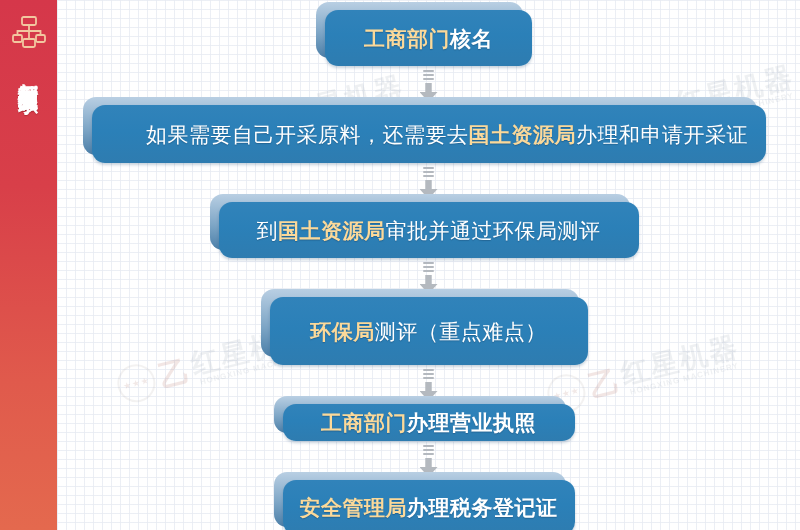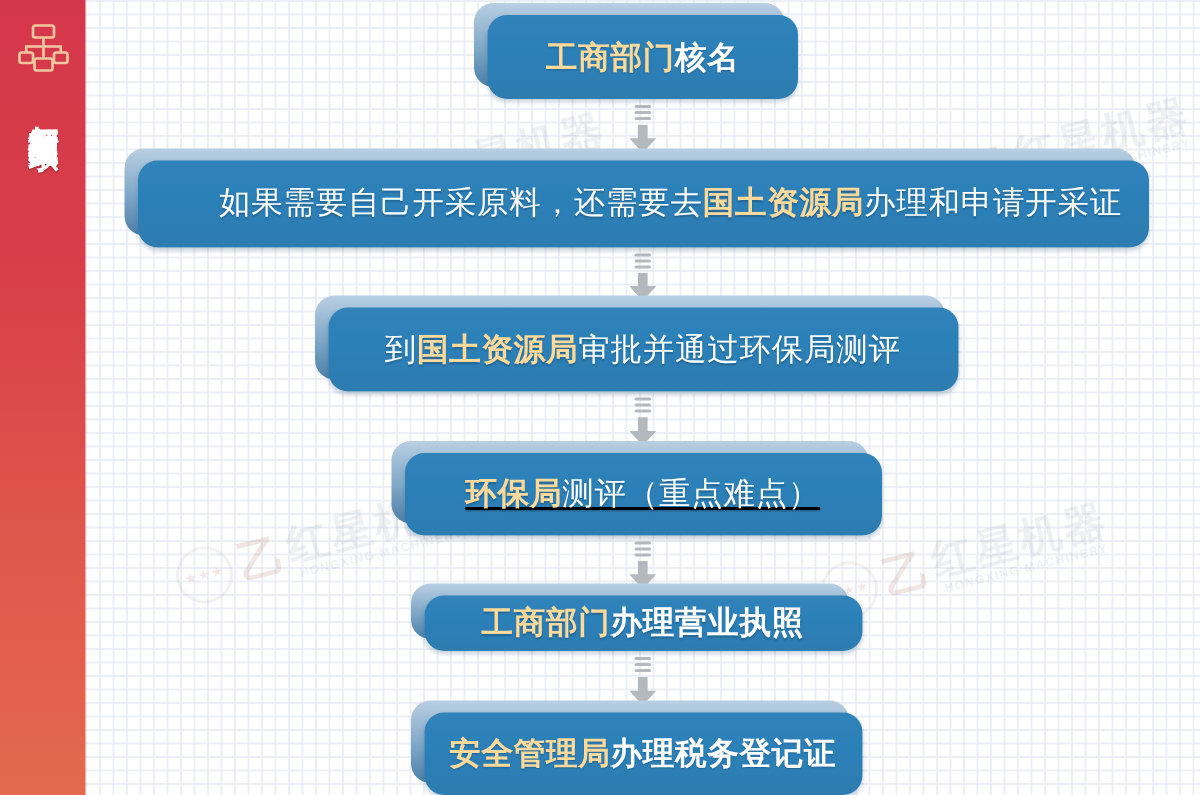--- a/index.html
+++ b/index.html
@@ -105,21 +105,21 @@
     letter-spacing:.5px;
     white-space:nowrap;
     text-shadow:0 1px 1px rgba(20,55,90,.35);
   }
   .node .label .hi { color:#fbd99a; }
 
   
   .n1 .face { width:207px; height:56px; }
   .n2 .face { width:674px; height:58px;padding-left:37px; }
   .n3 .face { width:420px; height:56px; }
-  .n4 .face { width:318px; height:55px;text-decoration:underline; }
+  .n4 .face { width:318px; height:68px; }
   .n5 .face { width:292px; height:37px; }
   .n6 .face { width:292px; height:55px; }
   .n2 .label { font-size:21px; font-weight:normal; }
   .n2 .label .hi { font-weight:bold; }
   .n3 .label { font-weight:normal; }
   .n3 .label .hi { font-weight:bold; }
   .n4 .label { font-weight:normal; }
   .n4 .label .hi { font-weight:bold; }
 
   

